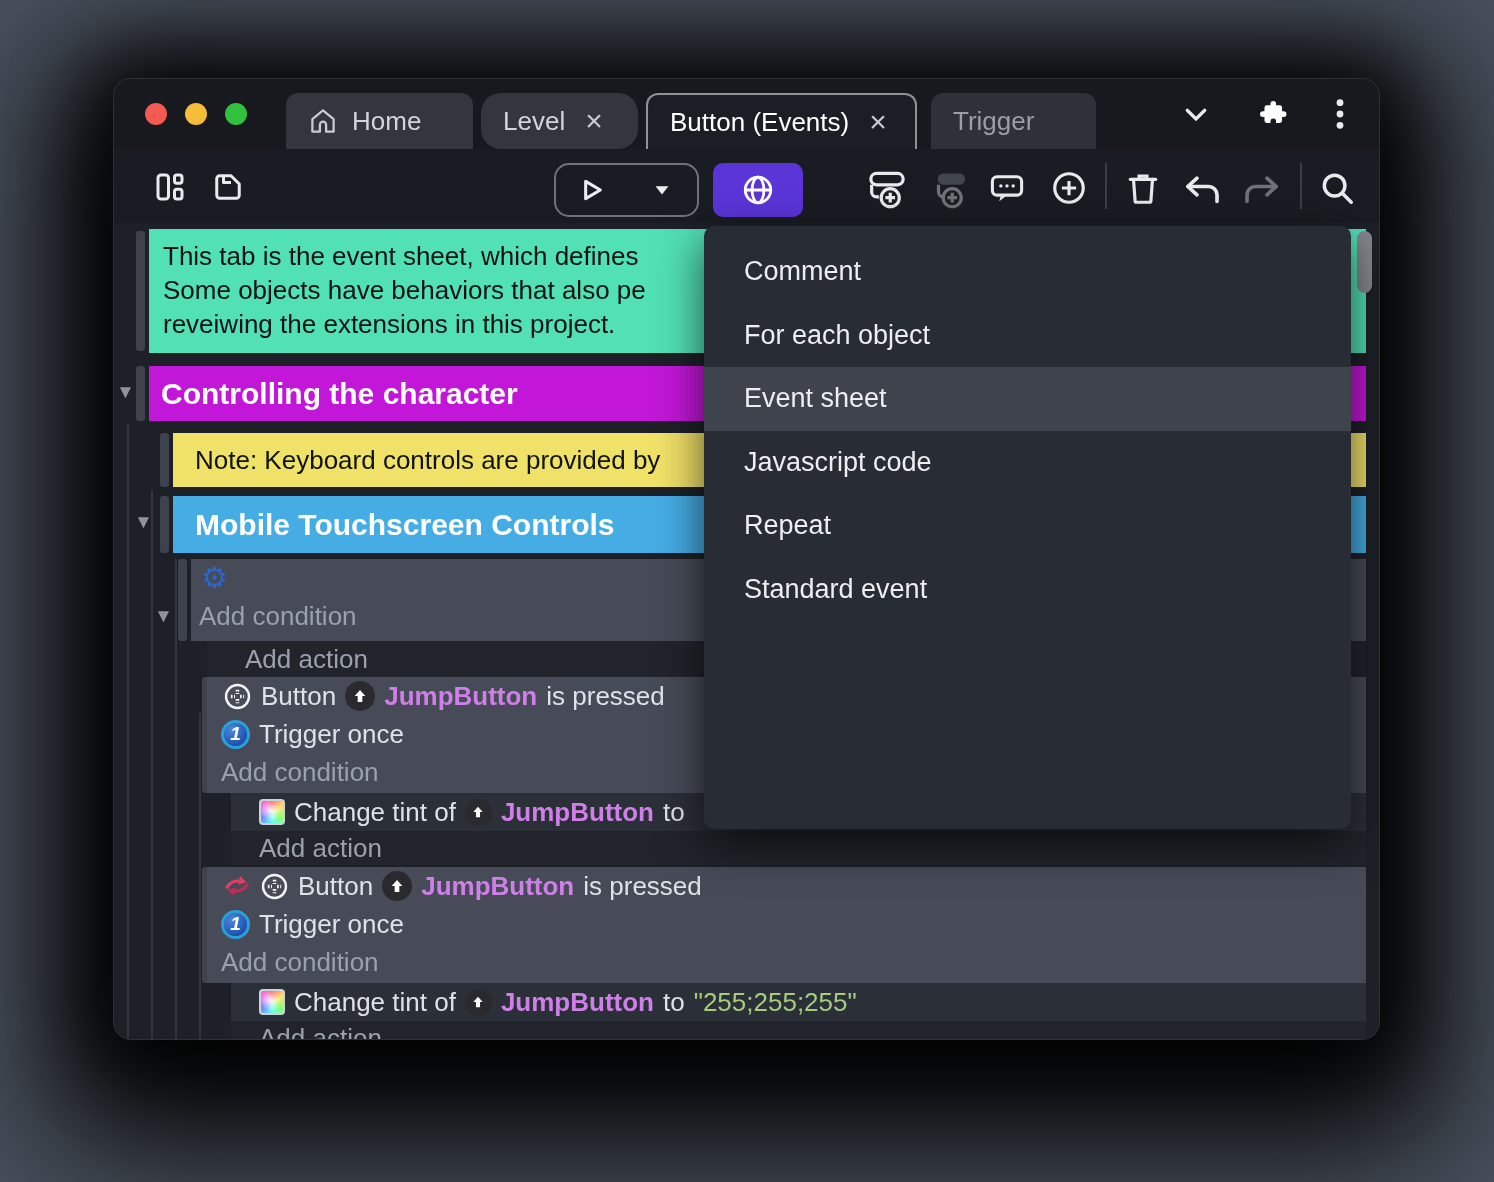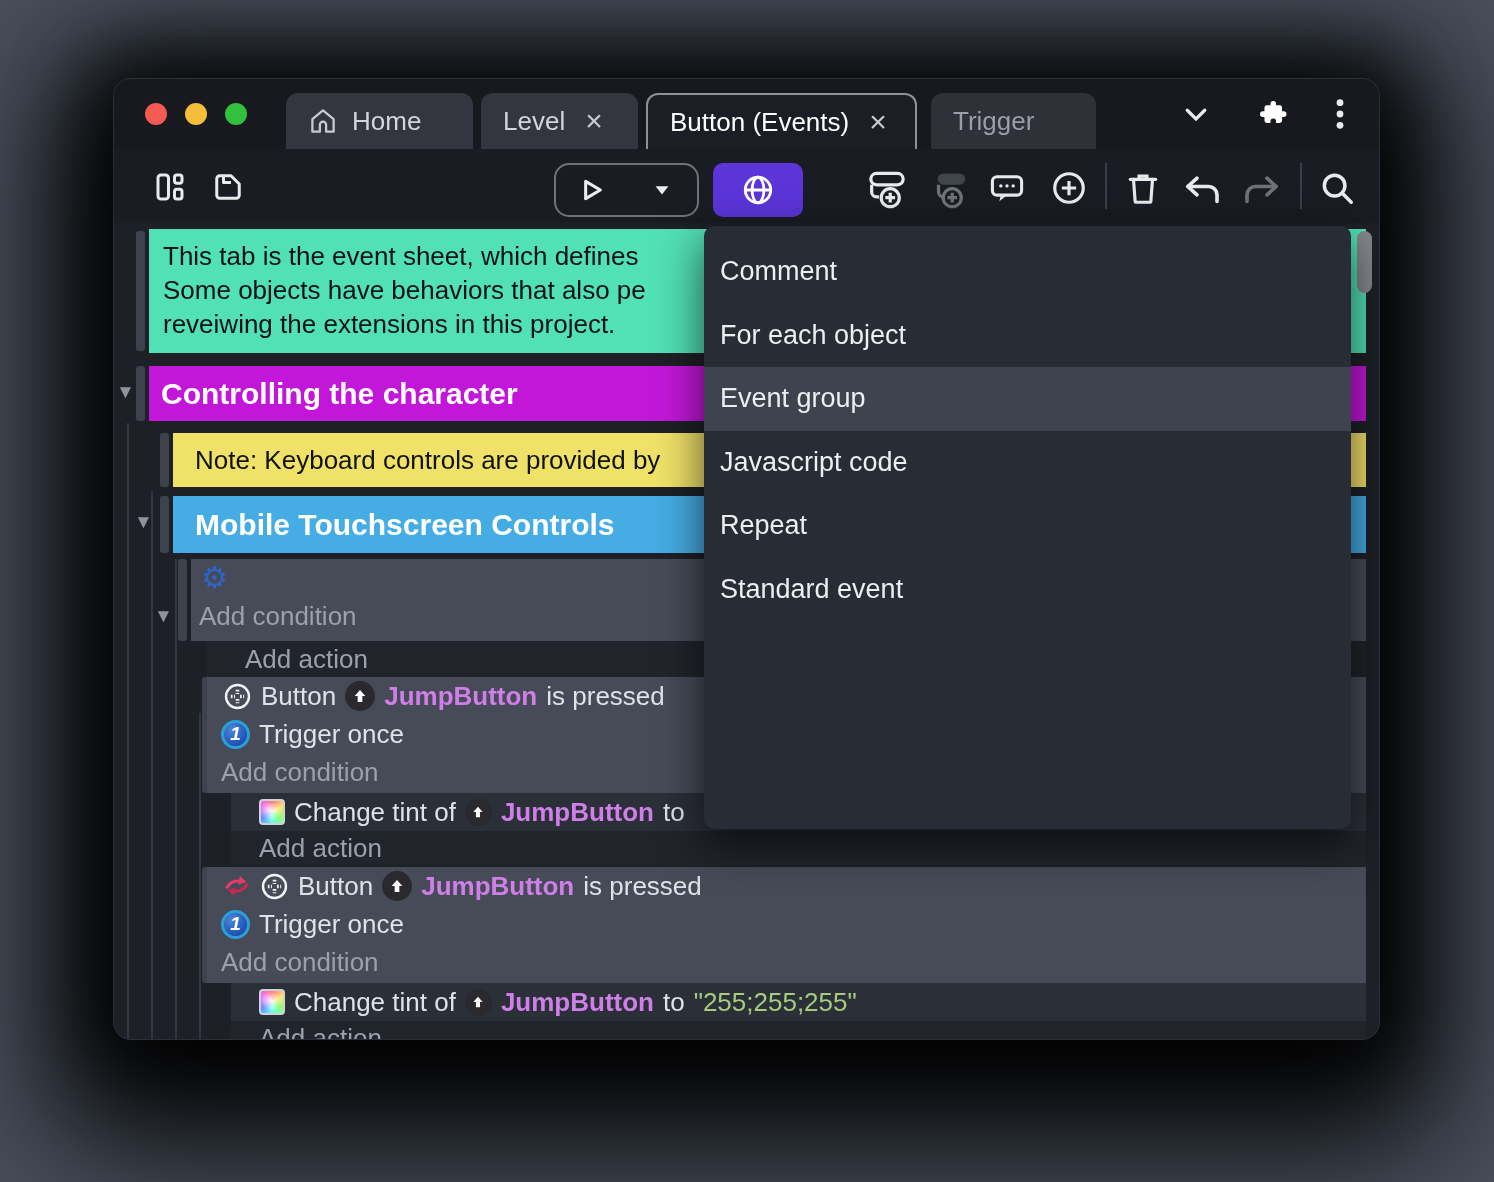--- a/index.html
+++ b/index.html
@@ -60,21 +60,21 @@
               background-image:radial-gradient(circle at 45% 45%, rgba(255,255,255,.95), rgba(255,255,255,0) 62%),
               conic-gradient(#ff6d6d,#ffe36d,#8aff6d,#6dfff3,#6d8aff,#f36dff,#ff6d6d); }
   .gear { color:#2d65c8; font-size:30px; line-height:1; }
   .guide { position:absolute; width:2px; background:#31363f; }
   .dragbar { position:absolute; width:9px; border-radius:3px; background:#3d424c; }
   .tri { position:absolute; color:#8f949c; font-size:19px; }
   .scroll-thumb { position:absolute; left:1243px; top:8px; width:15px; height:62px; border-radius:8px; background:#85888d; }
   
   .menu { position:absolute; left:590px; top:147px; width:647px; height:603px; background:#282c34;
           border-radius:10px; box-shadow:0 14px 46px rgba(0,0,0,.65); padding:14px 0; z-index:50; }
-  .menu-item { height:63.5px; display:flex; align-items:center; padding-left:16px; color:#edeef1; font-size:27px; }
+  .menu-item { height:63.5px; display:flex; align-items:center; padding-left:40px; color:#edeef1; font-size:27px; }
   .menu-item.hl { background:#3e434d; }
   svg { display:block; }
 </style>
 </head>
 <body>
 
 <div class="stage">
  <div class="window">
 
   <div class="titlebar">
@@ -84,21 +84,21 @@
 
     <div class="tab" style="left:172px; width:187px;">
       <span>
         <svg width="30" height="30" viewBox="0 0 24 24" fill="none" stroke="#c9cbd0" stroke-width="1.8" stroke-linejoin="round">
               <path d="M3.5 10.5 L12 3.5 L20.5 10.5 V20.5 H14.5 V15 a2.5 2.5 0 0 0 -5 0 V20.5 H3.5 Z"></path>
             </svg>
       </span>
       <span>Home</span>
     </div>
 
-    <div class="tab" style="left:367px; width:157px;">
+    <div class="tab" style="left:367px; width:157px;border-radius:20px;">
       <span>Level</span>
       <span class="close">×</span>
     </div>
 
     <div class="tab active" style="left:532px; width:271px;">
       <span>Button (Events)</span>
       <span class="close">×</span>
     </div>
 
     <div class="tab dim" style="left:817px; width:165px;">
@@ -360,20 +360,20 @@
     <div class="row addaction-row" style="left:117px; top:798px; width:1135px; height:34px; padding-left:28px;">
       <span>Add action</span>
     </div>
 
     <div class="scroll-thumb"></div>
   </div>
 
   <div class="menu">
     <div class="menu-item">Comment</div>
     <div class="menu-item">For each object</div>
-    <div class="menu-item hl">Event group</div>
+    <div class="menu-item hl">Event sheet</div>
     <div class="menu-item">Javascript code</div>
     <div class="menu-item">Repeat</div>
     <div class="menu-item">Standard event</div>
   </div>
 
  </div>
 </div>
 
 </body></html>

